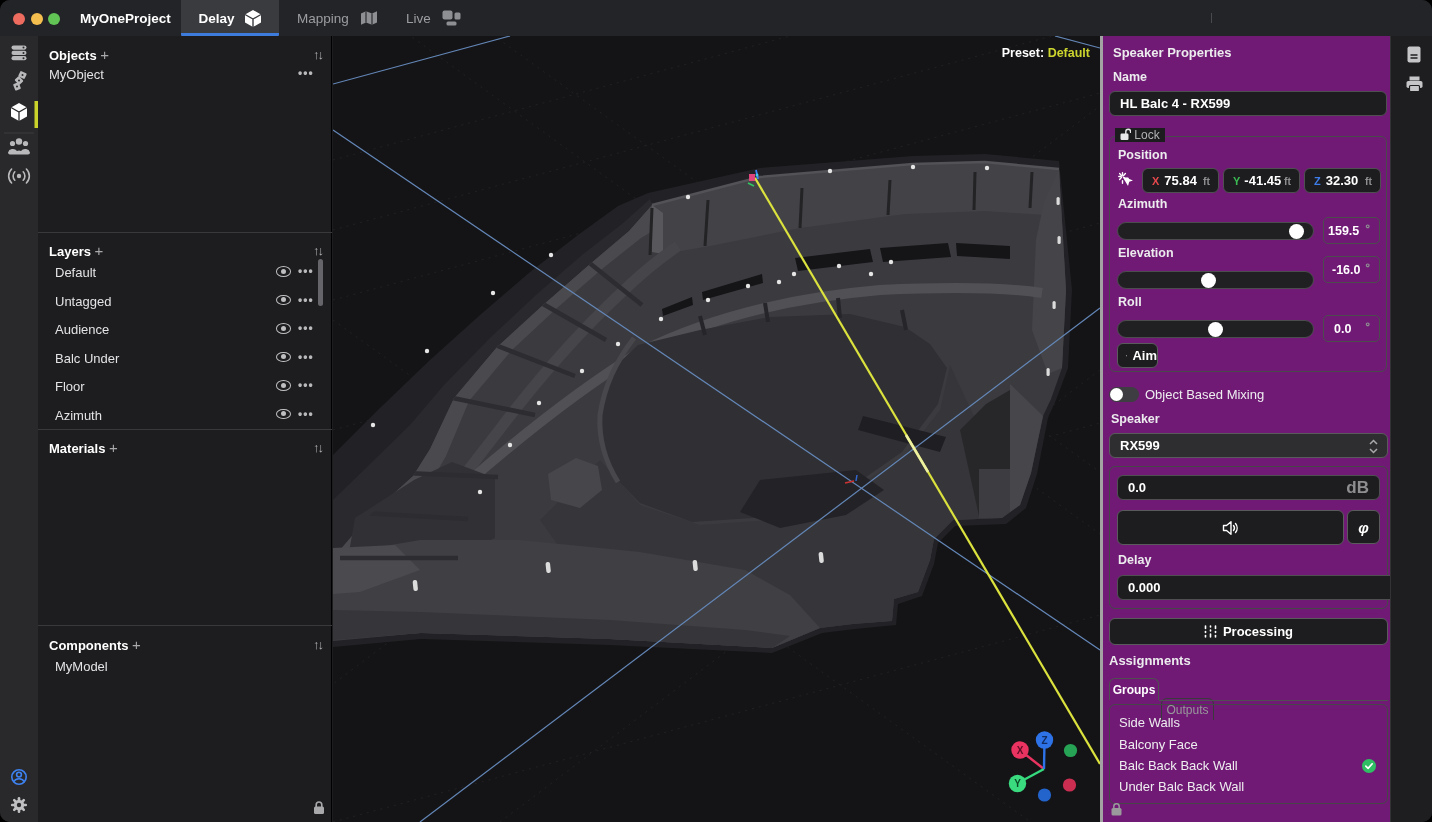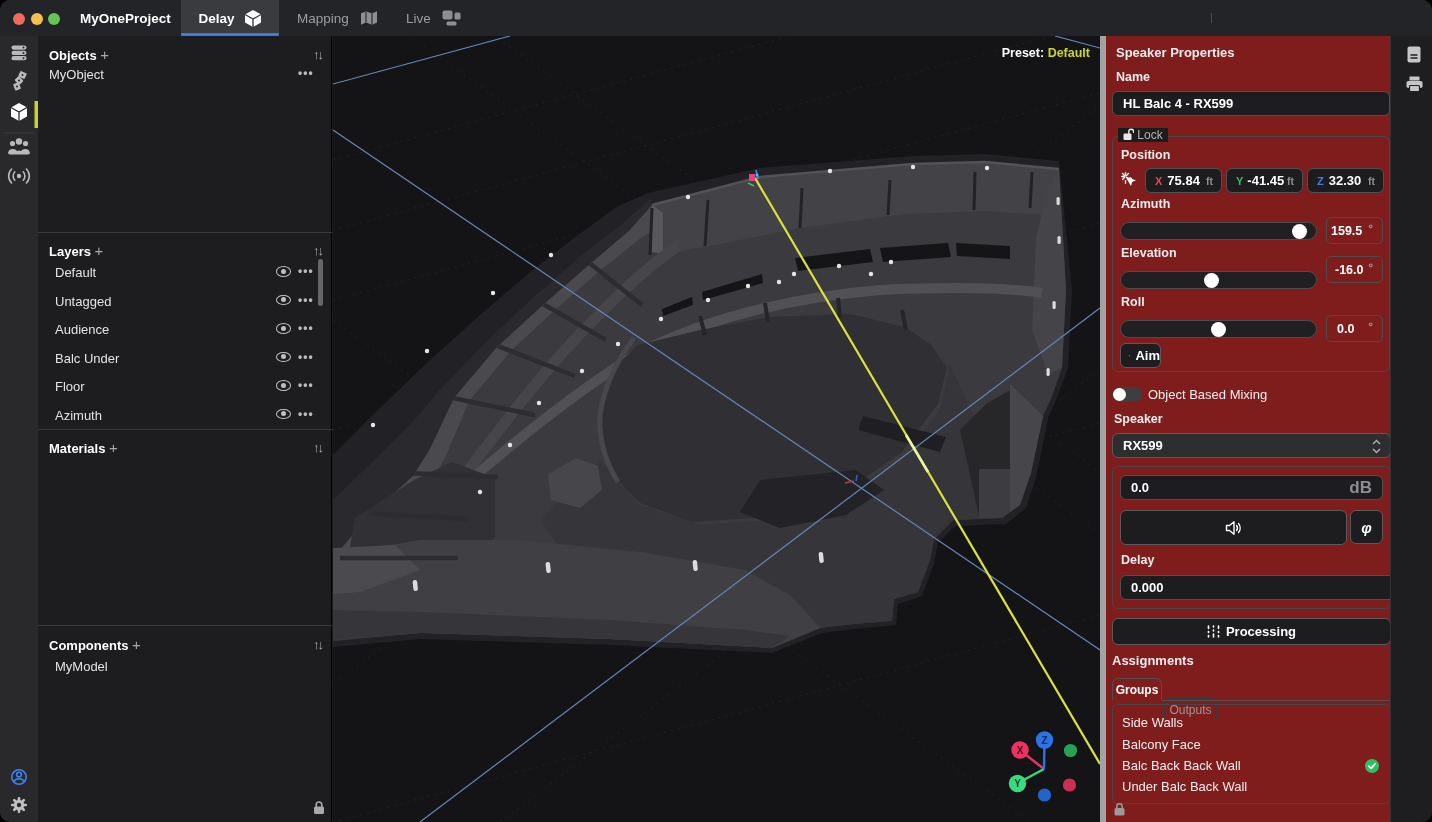--- a/index.html
+++ b/index.html
@@ -26,21 +26,21 @@
   .plus { color:#a9a9ac; font-weight:normal; font-size:15px; }
   .sort { position:absolute; color:#b2b2b5; font-size:13px; letter-spacing:-2px; }
   .item { position:absolute; left:17px; color:#e3e3e5; font-size:13px; }
   .dots { position:absolute; color:#b9b9bb; font-size:12px; letter-spacing:1px; font-weight:bold; }
   .hline { position:absolute; left:0; width:294px; height:1px; background:#39393b; }
   
   #viewport { position:absolute; left:333px; top:36px; width:767px; height:786px; background:#141416; }
   #preset { position:absolute; right:342px; top:46px; font-size:12.5px; font-weight:bold; color:#fff; }
   #preset b { color:#ccd42e; }
   
-  #rpanel { position:absolute; left:1100px; top:36px; width:290px; height:786px; background:#7f1d1d; border-left:6px solid #a3a3a3; }
+  #rpanel { position:absolute; left:1100px; top:36px; width:290px; height:786px; background:#701a75; border-left:3px solid #a3a3a3; }
   #rstrip { position:absolute; left:1390px; top:36px; width:42px; height:786px; background:#1e1e20;
             border-left:1px solid #333335; }
   .lbl { position:absolute; color:#ececee; font-size:12.5px; font-weight:bold; }
   .field { position:absolute; border:1px solid #4f4f52; border-radius:6px; background:#1d1d1f;
            color:#fff; font-size:13px; font-weight:bold; display:flex; align-items:center; }
   .slider { position:absolute; height:18px; border:1px solid #4c4c4f; border-radius:9px; background:#202023; }
   .knob { position:absolute; top:0.5px; width:15px; height:15px; background:#fff; border-radius:50%; }
   .vbox { position:absolute; width:57px; height:27px; border:1px solid #4c4c4f; border-radius:5px;
           color:#fff; font-size:12.5px; font-weight:bold; display:flex; align-items:center; }
   .deg { position:absolute; right:7px; top:3px; color:#8e8e91; font-size:10px; }

